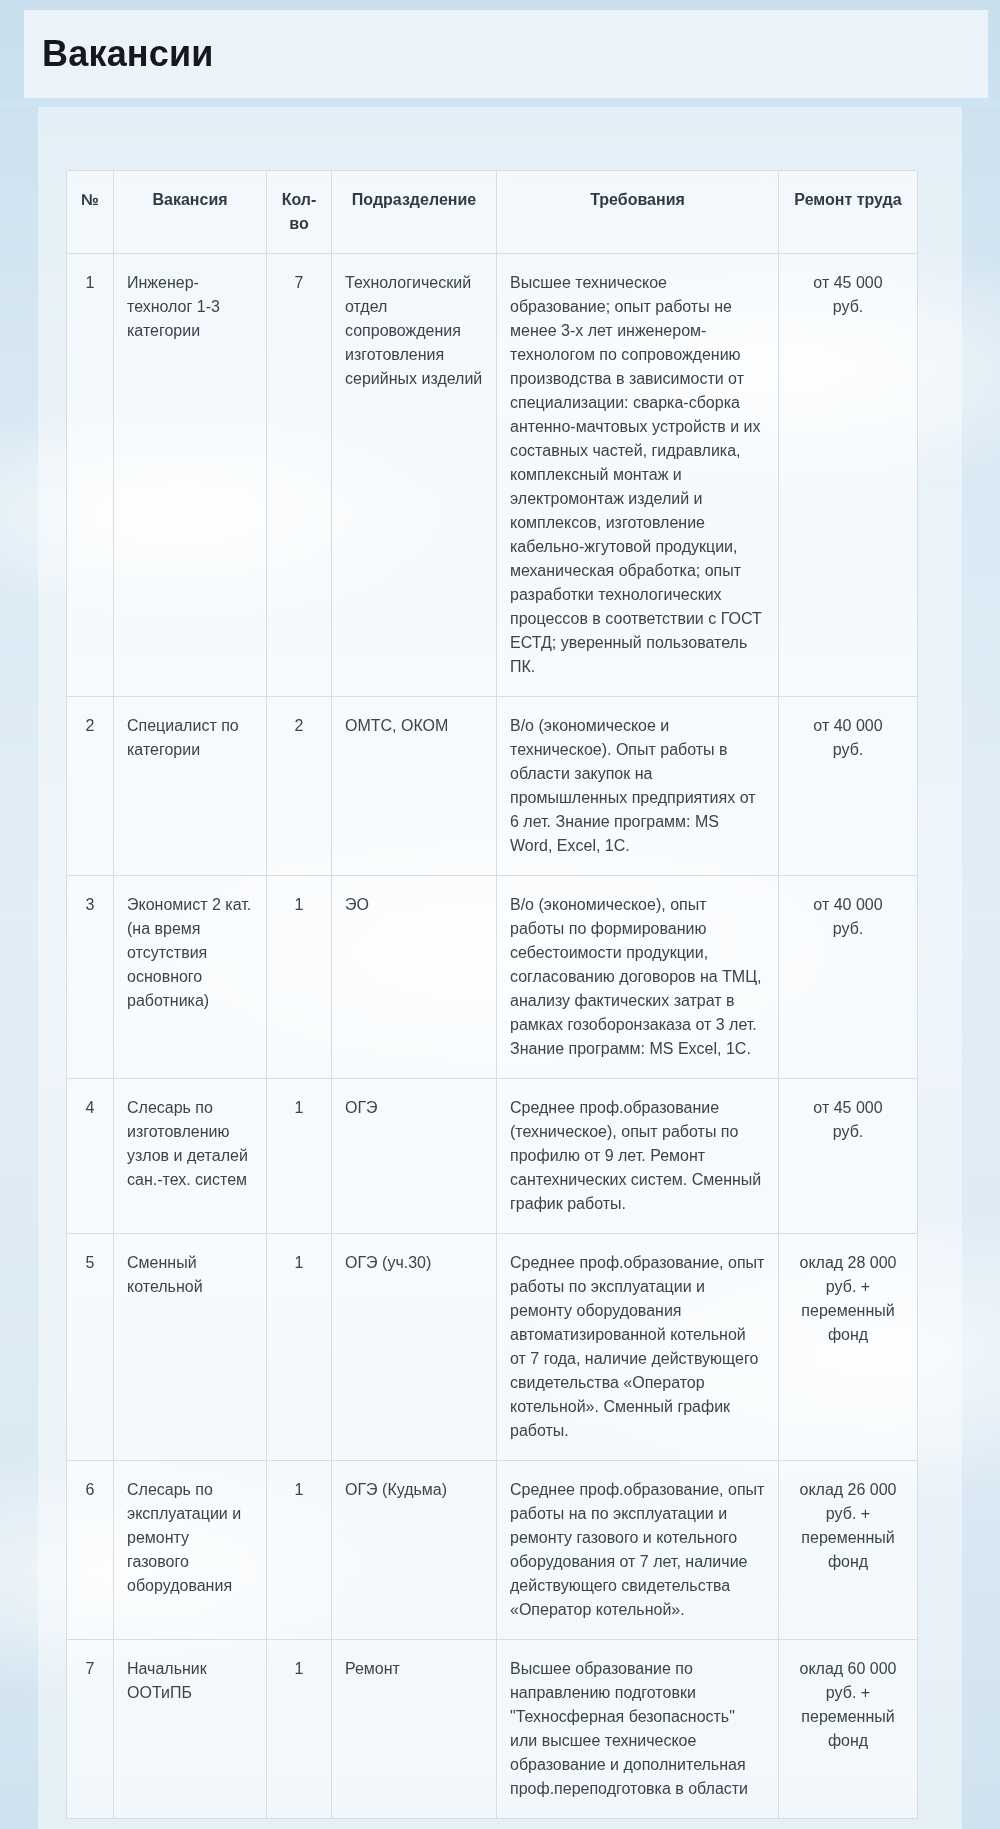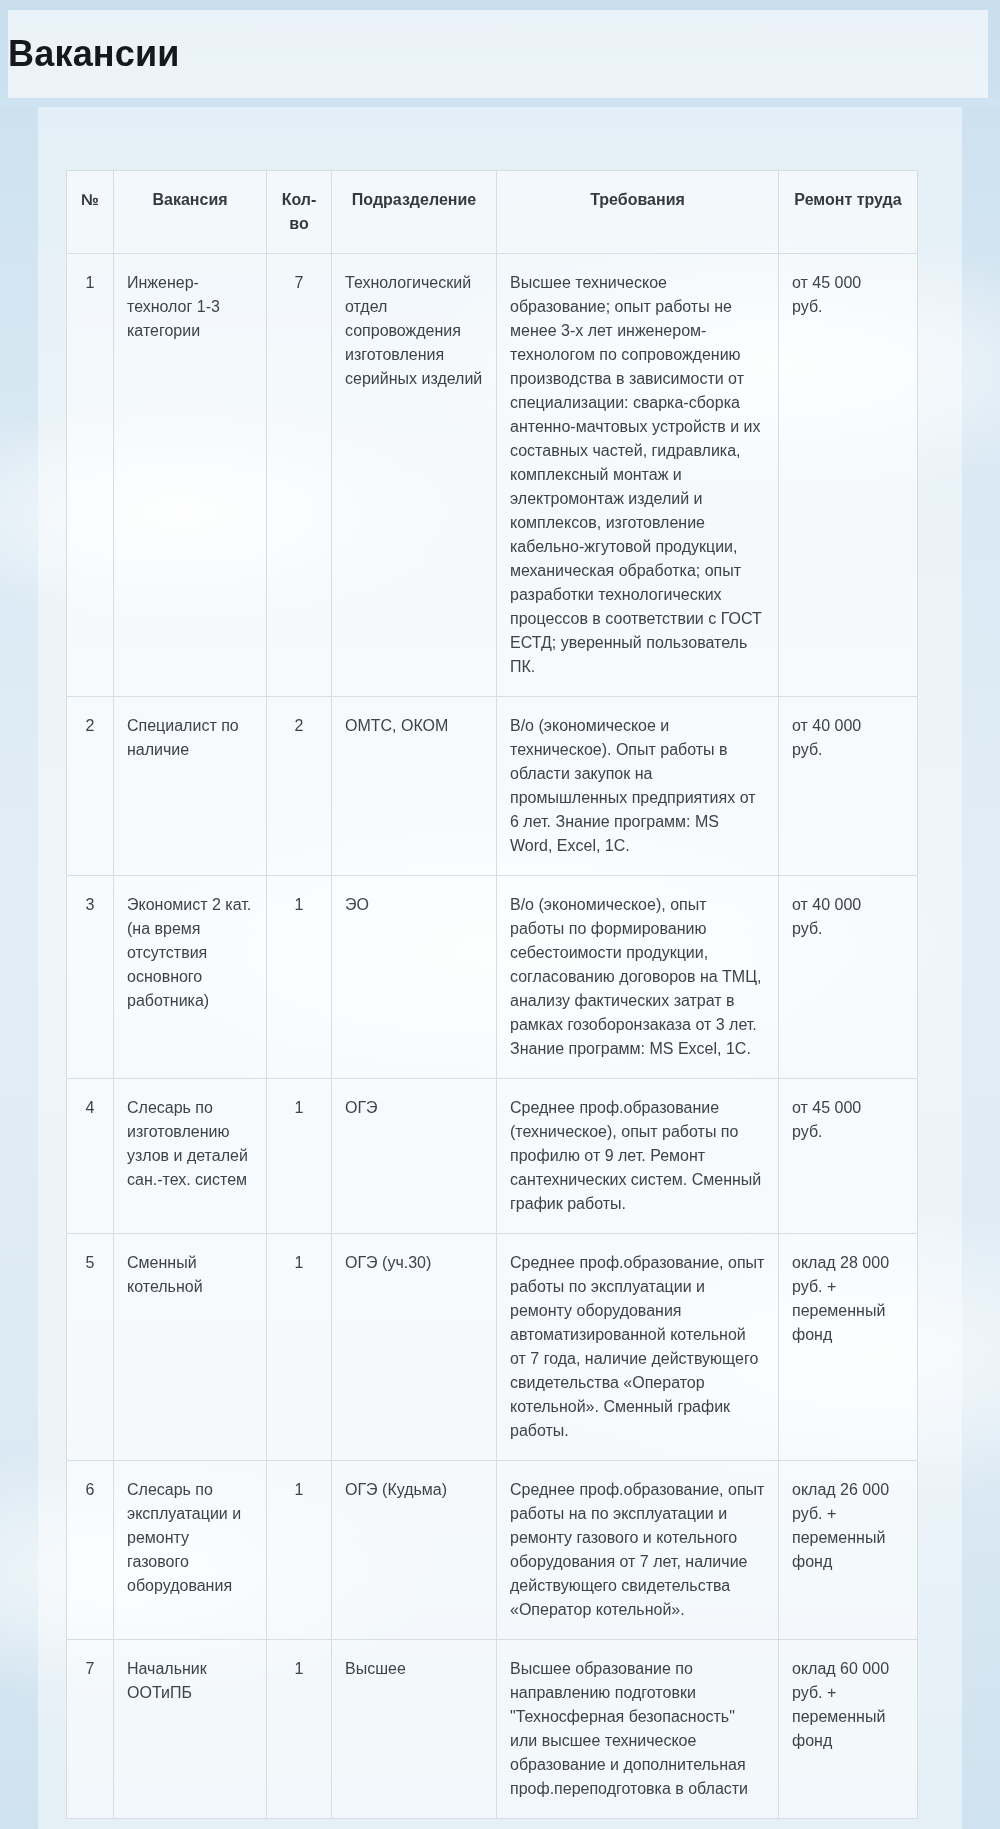--- a/index.html
+++ b/index.html
@@ -15,24 +15,25 @@
       radial-gradient(ellipse 420px 160px at 18% 28%, rgba(255,255,255,0.85), rgba(255,255,255,0) 70%),
       radial-gradient(ellipse 520px 190px at 78% 20%, rgba(255,255,255,0.8), rgba(255,255,255,0) 70%),
       radial-gradient(ellipse 640px 230px at 50% 52%, rgba(255,255,255,0.75), rgba(255,255,255,0) 70%),
       radial-gradient(ellipse 540px 210px at 88% 74%, rgba(255,255,255,0.7), rgba(255,255,255,0) 70%),
       radial-gradient(ellipse 460px 180px at 12% 86%, rgba(255,255,255,0.7), rgba(255,255,255,0) 70%),
       linear-gradient(180deg, #c9dfee 0%, #d8e8f3 22%, #e2eef7 50%, #dceaf4 78%, #cfe2ef 100%);
   }
 
   .header-band {
     position: absolute;
-    left: 8px; right: 12px; top: 10px; height: 88px;
+    left: 24px; right: 12px; top: 10px; height: 88px;
     background: rgba(255,255,255,0.62);
     display: flex;
     align-items: center;
+    padding-left: 18px;
   }
   .page-title {
     font-size: 36px;
     font-weight: 700;
     color: #15181c;
     letter-spacing: 0.2px;
   }
   .blue-strip {
     position: absolute;
     left: 0; right: 0; top: 98px; height: 9px;
@@ -61,21 +62,21 @@
     padding: 17px 13px;
     overflow-wrap: break-word;
   }
   .vacancies th {
     font-weight: 700;
     text-align: center;
     color: #333a41;
     padding: 17px 12px;
   }
   td.c-num, td.c-count { text-align: center; }
-  td.c-salary { white-space: pre-line; }
+  td.c-salary { text-align: center; white-space: pre-line; }
 </style>
 </head>
 <body>
 
 <div class="header-band">
   <h1 class="page-title">Вакансии</h1>
 </div>
 <div class="blue-strip"></div>
 
 <div class="content-panel">
@@ -103,21 +104,21 @@
         <td class="c-num">1</td>
         <td class="c-vacancy">Инженер-технолог 1-3 категории</td>
         <td class="c-count">7</td>
         <td class="c-department">Технологический отдел сопровождения изготовления серийных изделий</td>
         <td class="c-requirements">Высшее техническое образование; опыт работы не менее 3-х лет инженером-технологом по сопровождению производства в зависимости от специализации: сварка-сборка антенно-мачтовых устройств и их составных частей, гидравлика, комплексный монтаж и электромонтаж изделий и комплексов, изготовление кабельно-жгутовой продукции, механическая обработка; опыт разработки технологических процессов в соответствии с ГОСТ ЕСТД; уверенный пользователь ПК.</td>
         <td class="c-salary">от 45 000
 руб.</td>
       </tr>
       <tr>
         <td class="c-num">2</td>
-        <td class="c-vacancy">Специалист по наличие</td>
+        <td class="c-vacancy">Специалист по категории</td>
         <td class="c-count">2</td>
         <td class="c-department">ОМТС, ОКОМ</td>
         <td class="c-requirements">В/о (экономическое и техническое). Опыт работы в области закупок на промышленных предприятиях от 6 лет. Знание программ: MS Word, Excel, 1С.</td>
         <td class="c-salary">от 40 000
 руб.</td>
       </tr>
       <tr>
         <td class="c-num">3</td>
         <td class="c-vacancy">Экономист 2 кат. (на время отсутствия основного работника)</td>
         <td class="c-count">1</td>
@@ -154,21 +155,21 @@
         <td class="c-requirements">Среднее проф.образование, опыт работы на по эксплуатации и ремонту газового и котельного оборудования от 7 лет, наличие действующего свидетельства «Оператор котельной».</td>
         <td class="c-salary">оклад 26 000
 руб. +
 переменный
 фонд</td>
       </tr>
       <tr>
         <td class="c-num">7</td>
         <td class="c-vacancy">Начальник ООТиПБ</td>
         <td class="c-count">1</td>
-        <td class="c-department">Высшее</td>
+        <td class="c-department">Ремонт</td>
         <td class="c-requirements">Высшее образование по направлению подготовки "Техносферная безопасность" или высшее техническое образование и дополнительная проф.переподготовка в области</td>
         <td class="c-salary">оклад 60 000
 руб. +
 переменный
 фонд</td>
       </tr>
     </tbody>
   </table>
 </div>
 

